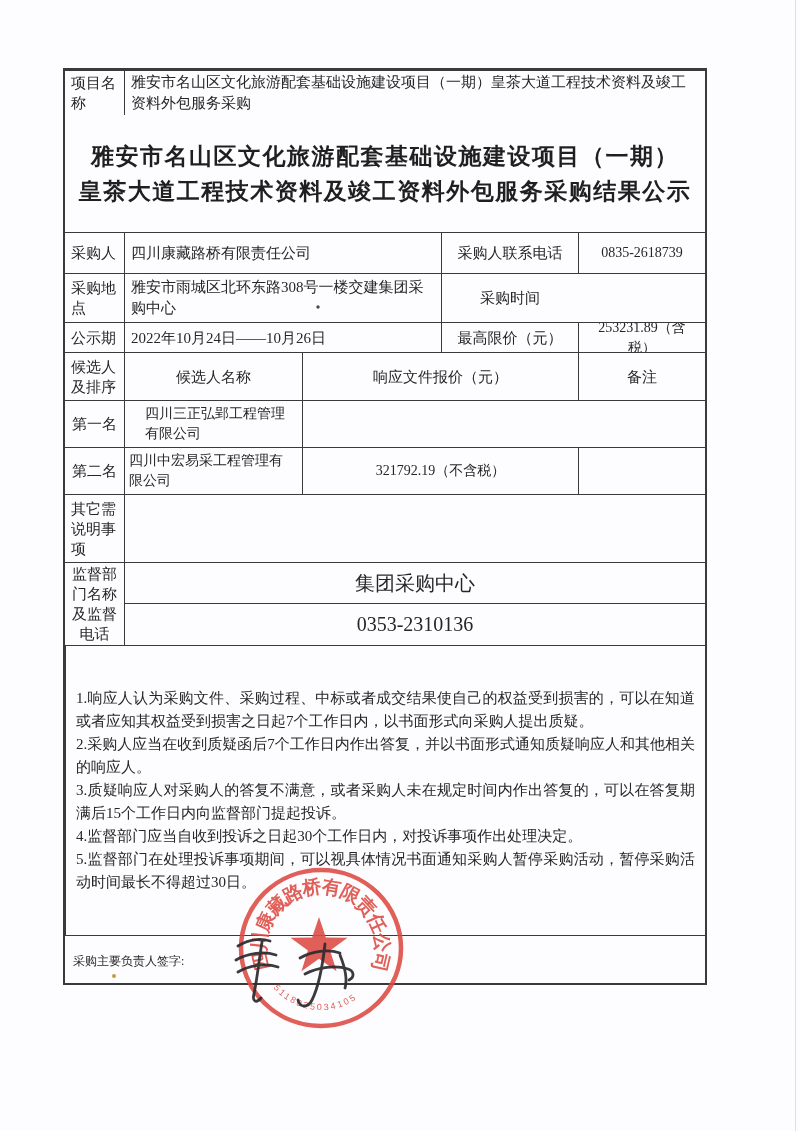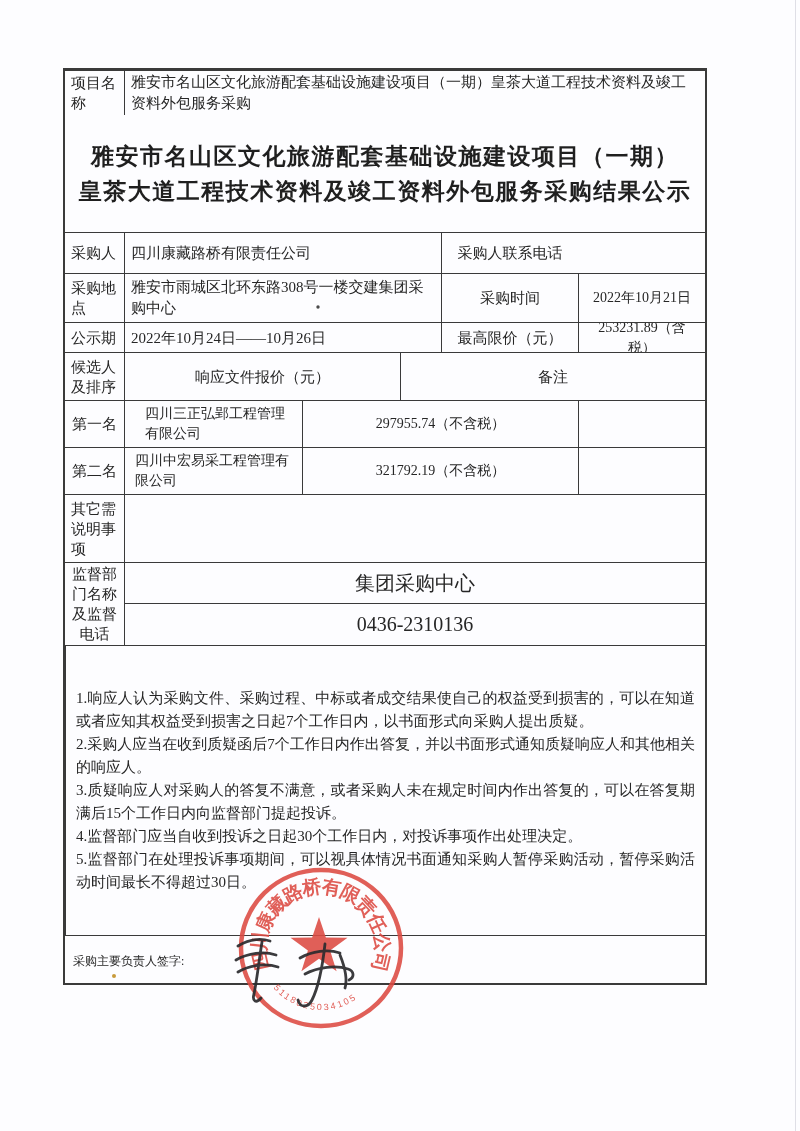--- a/index.html
+++ b/index.html
@@ -69,66 +69,66 @@
 
     <div class="t-row first title-block">
       <div class="title-line">雅安市名山区文化旅游配套基础设施建设项目（一期）</div>
       <div class="title-line">皇茶大道工程技术资料及竣工资料外包服务采购结果公示</div>
     </div>
 
     <div class="t-row" style="height:41px">
       <div class="c label">采购人</div>
       <div class="c w-val">四川康藏路桥有限责任公司</div>
       <div class="c w-sub center">采购人联系电话</div>
+      <div class="c grow center small">0835-2618739</div>
     </div>
 
     <div class="t-row" style="height:49px">
       <div class="c label">采购地点</div>
       <div class="c w-val" style="line-height:21px">雅安市雨城区北环东路308号一楼交建集团采购中心</div>
       <div class="c w-sub center">采购时间</div>
-      <div class="c grow center small">2022年10月21日</div>
     </div>
 
     <div class="t-row" style="height:30px">
       <div class="c label">公示期</div>
       <div class="c w-val">2022年10月24日——10月26日</div>
       <div class="c w-sub center">最高限价（元）</div>
       <div class="c grow center small">253231.89（含税）</div>
     </div>
 
     <div class="t-row" style="height:48px">
       <div class="c label">候选人及排序</div>
+      <div class="c cand-name center">候选人名称</div>
       <div class="c cand-price center">响应文件报价（元）</div>
       <div class="c grow center">备注</div>
     </div>
 
     <div class="t-row" style="height:47px">
       <div class="c label ctr">第一名</div>
       <div class="c cand-name small" style="padding-left:20px">四川三正弘郢工程管理有限公司</div>
-      <div class="c cand-price center small">297955.74（不含税）</div>
       <div class="c grow"></div>
     </div>
 
     <div class="t-row" style="height:47px">
       <div class="c label ctr">第二名</div>
-      <div class="c cand-name small" style="padding-left:10px">四川中宏易采工程管理有限公司</div>
+      <div class="c cand-name small" style="padding-left:4px">四川中宏易采工程管理有限公司</div>
       <div class="c cand-price center small">321792.19（不含税）</div>
       <div class="c grow"></div>
     </div>
 
     <div class="t-row" style="height:68px">
       <div class="c label" style="align-items:center">其它需说明事项</div>
       <div class="c grow"></div>
     </div>
 
     <div class="t-row" style="height:83px">
       <div class="c label ctr">监督部门名称及监督电话</div>
       <div class="stack">
         <div class="sub">集团采购中心</div>
-        <div class="sub">0436-2310136</div>
+        <div class="sub">0353-2310136</div>
       </div>
     </div>
 
     <div class="t-row" style="height:290px">
       <div class="obj-list">
         <div class="obj-item">1.响应人认为采购文件、采购过程、中标或者成交结果使自己的权益受到损害的，可以在知道或者应知其权益受到损害之日起7个工作日内，以书面形式向采购人提出质疑。</div>
         <div class="obj-item">2.采购人应当在收到质疑函后7个工作日内作出答复，并以书面形式通知质疑响应人和其他相关的响应人。</div>
         <div class="obj-item">3.质疑响应人对采购人的答复不满意，或者采购人未在规定时间内作出答复的，可以在答复期满后15个工作日内向监督部门提起投诉。</div>
         <div class="obj-item">4.监督部门应当自收到投诉之日起30个工作日内，对投诉事项作出处理决定。</div>
         <div class="obj-item">5.监督部门在处理投诉事项期间，可以视具体情况书面通知采购人暂停采购活动，暂停采购活动时间最长不得超过30日。</div>

